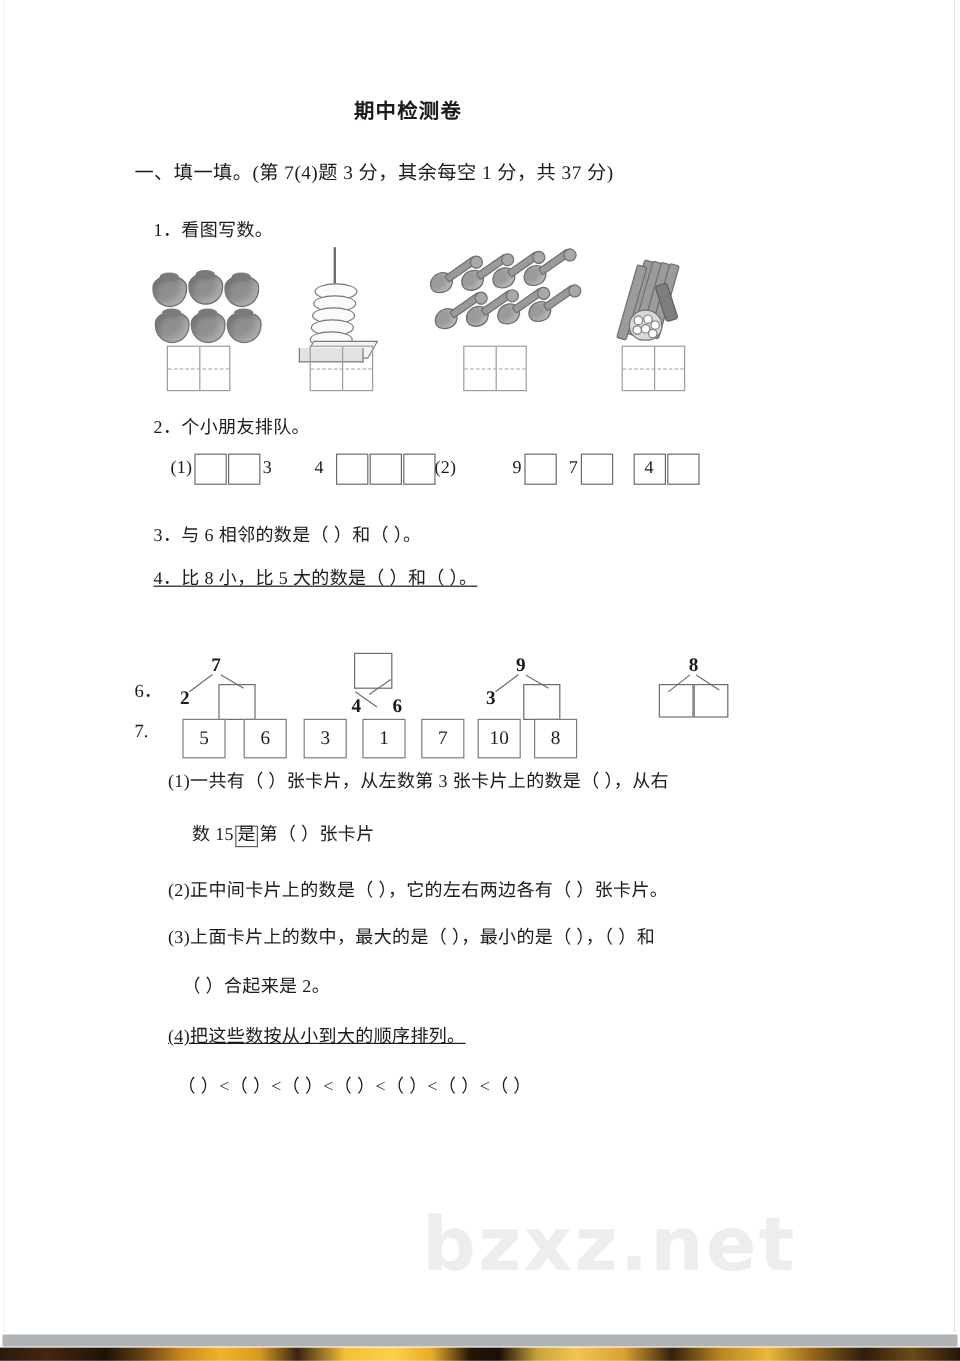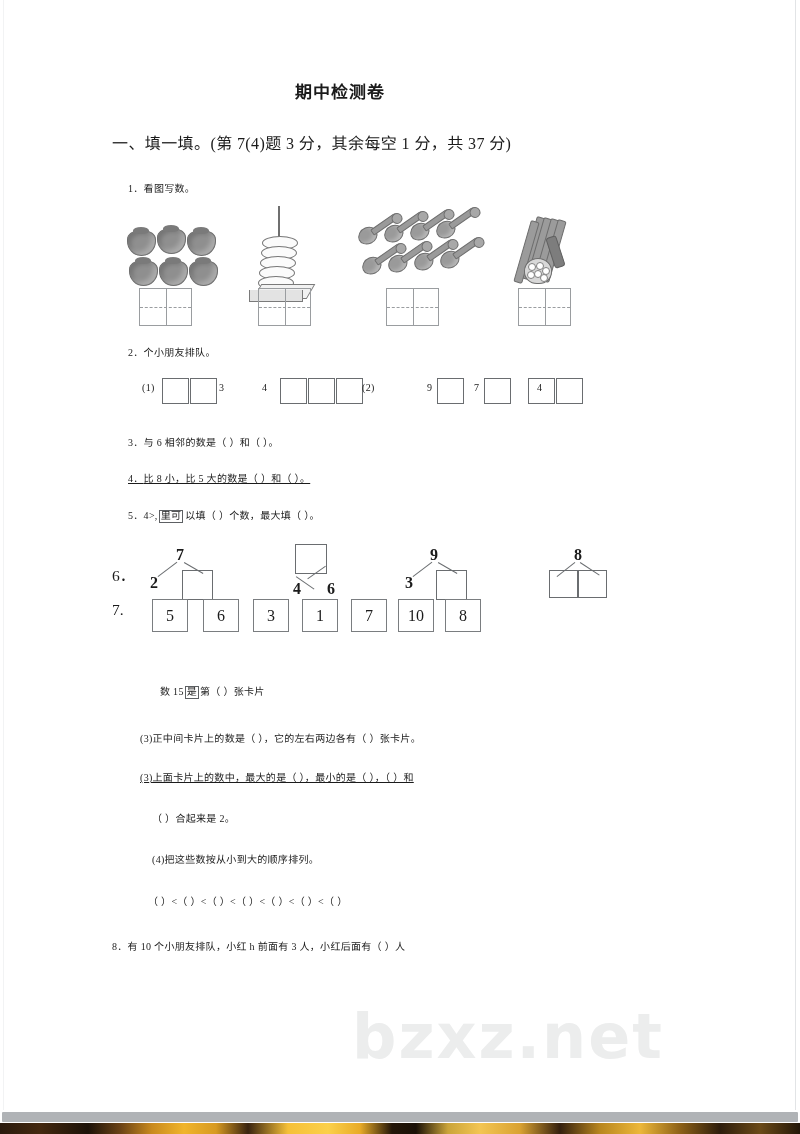--- a/index.html
+++ b/index.html
@@ -99,21 +99,21 @@
   }
   .section-head {
     position: absolute;
     left: 112px;
     top: 130px;
     font-size: 16px;
     letter-spacing: 0.4px;
   }
   .q-line {
     position: absolute;
-    font-size: 10px;
+    font-size: 15px;
     letter-spacing: 0.3px;
     white-space: nowrap;
   }
   .q-num {
     position: absolute;
     font-size: 15.5px;
     white-space: nowrap;
   }
 
   
@@ -439,23 +439,20 @@
     <div class="sq" style="left:556px; top:378px; width:27px; height:26px;"></div>
 
     <div class="q-line" style="left:128px; top:434px;">
       <span>3．</span><span>与 6 相邻的数是（      ）和（      ）。</span>
     </div>
 
     <div class="q-line" style="left:128px; top:470px;text-decoration:underline;">
       <span>4．</span><span>比 8 小，比 5 大的数是（      ）和（      ）。</span>
     </div>
 
-    <div class="q-line" style="left:128px; top:507px;">
-      <span>5．</span><span>4&gt;,</span><span class="inline-box">里可</span><span class="inline-box" style="border:none; padding:0;">以填（      ）个数，最大填（      ）。</span>
-    </div>
 
     <div class="q-num" style="left:112px; top:563px;">6．</div>
 
     <div class="bond-num" style="left:176px; top:546px;">7</div>
     <div class="leg" style="left:158px; top:576px; width:24px; transform:rotate(-37deg);"></div>
     <div class="leg" style="left:184px; top:562px; width:22px; transform:rotate(30deg);"></div>
     <div class="bond-num" style="left:150px; top:574px;">2</div>
     <div class="sq" style="left:182px; top:570px; width:31px; height:30px;"></div>
 
     <div class="sq" style="left:295px; top:544px; width:32px; height:30px;"></div>
@@ -478,33 +475,31 @@
 
     <div class="q-num" style="left:112px; top:601px;">7.</div>
     <div class="card" style="left:152px; top:599px;">5</div>
     <div class="card" style="left:203px; top:599px;">6</div>
     <div class="card" style="left:253px; top:599px;">3</div>
     <div class="card" style="left:302px; top:599px;">1</div>
     <div class="card" style="left:351px; top:599px;">7</div>
     <div class="card" style="left:398px; top:599px;">10</div>
     <div class="card" style="left:445px; top:599px;">8</div>
 
+    <div class="q-line" style="left:140px; top:639px;">(1)一共有（      ）张卡片，从左数第 3 张卡片上的数是（      ），从右</div>
     <div class="q-line" style="left:160px; top:683px;">
       <span>数 15</span><span class="inline-box">是</span><span>第（      ）张卡片</span>
     </div>
 
-    <div class="q-line" style="left:140px; top:730px;">(3)正中间卡片上的数是（      ），它的左右两边各有（      ）张卡片。</div>
-
-    <div class="q-line" style="left:140px; top:769px;text-decoration:underline;">(3)上面卡片上的数中，最大的是（      ），最小的是（      ），（      ）和</div>
+    <div class="q-line" style="left:140px; top:730px;">(2)正中间卡片上的数是（      ），它的左右两边各有（      ）张卡片。</div>
+
+    <div class="q-line" style="left:140px; top:769px;">(3)上面卡片上的数中，最大的是（      ），最小的是（      ），（      ）和</div>
     <div class="q-line" style="left:152px; top:810px;">（      ）合起来是 2。</div>
 
-    <div class="q-line" style="left:152px; top:851px;">(4)把这些数按从小到大的顺序排列。</div>
+    <div class="q-line" style="left:140px; top:851px;text-decoration:underline;">(4)把这些数按从小到大的顺序排列。</div>
     <div class="q-line" style="left:148px; top:893px;">（      ）&lt;（      ）&lt;（      ）&lt;（      ）&lt;（      ）&lt;（      ）&lt;（      ）</div>
 
-    <div class="q-line" style="left:112px; top:938px;">
-      <span>8．</span><span>有 10 个小朋友排队，小红 h 前面有 3 人，小红后面有（      ）人</span>
-    </div>
 
   </div>
 
   <div class="bottom-gray-bar"></div>
   <div class="bottom-next-page"></div>
 </div>
 
 </body></html>

